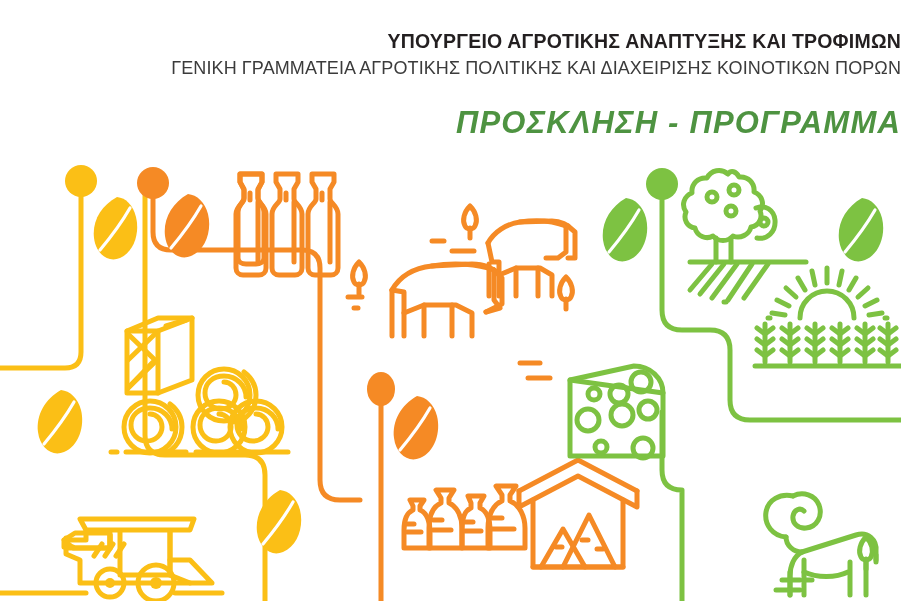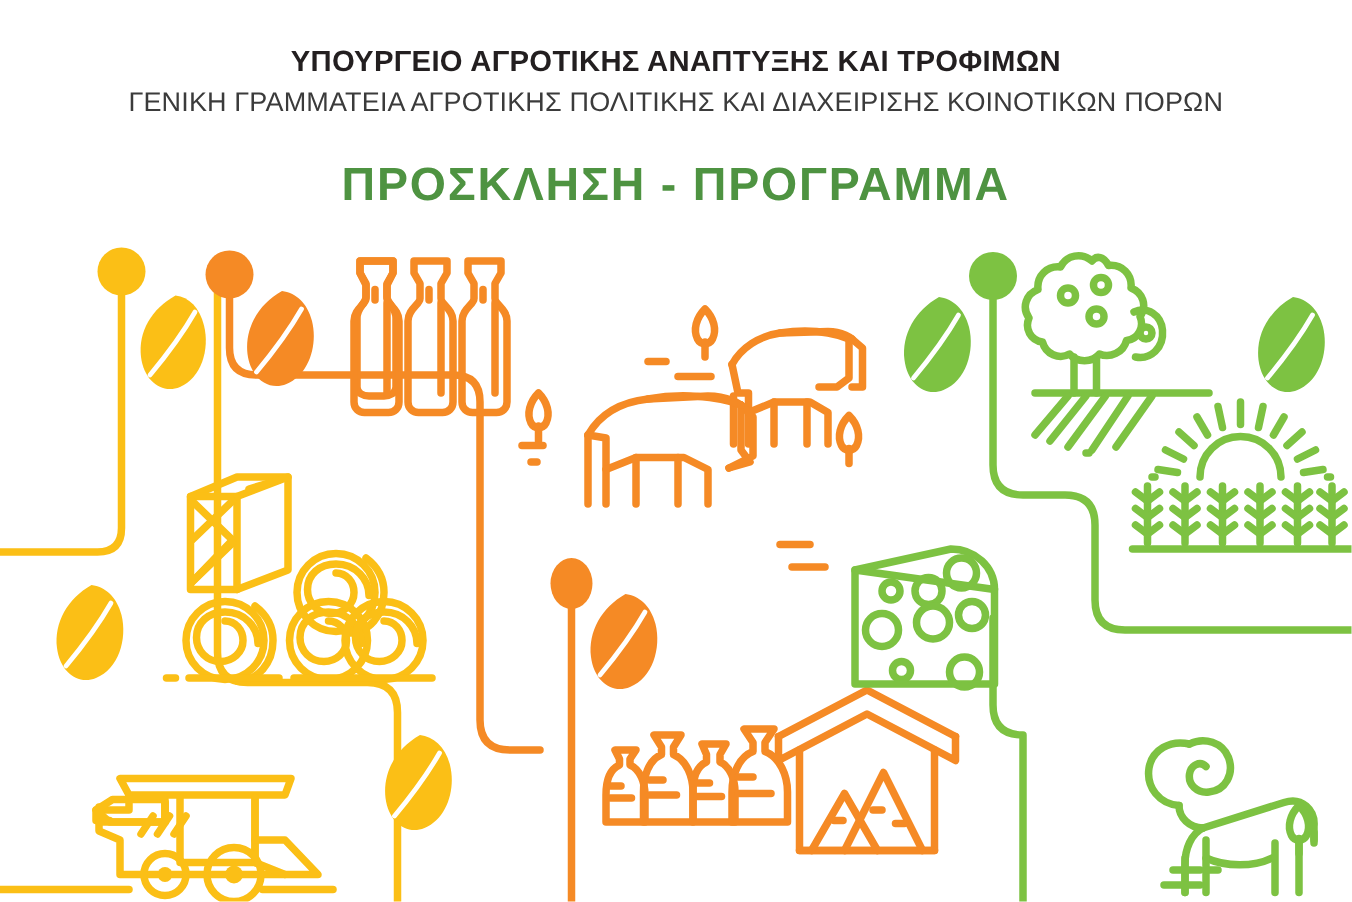--- a/index.html
+++ b/index.html
@@ -12,21 +12,21 @@
     position:relative;
   }
   #poster{
     position:relative;
     width:901px;height:601px;
     background:#ffffff;
   }
   .header{
     position:absolute;
     top:0;left:0;right:0;
-    text-align:center;
+    text-align:right;
     padding-top:30px;
     z-index:5;
   }
   .ministry-line{
     font-size:19.5px;
     font-weight:bold;
     letter-spacing:0.2px;
     color:#231f20;
     line-height:1.15;
     margin:0;
@@ -42,20 +42,21 @@
     white-space:nowrap;
   }
   .invitation-line{
     font-size:31px;
     font-weight:bold;
     letter-spacing:1.2px;
     color:#4e9341;
     line-height:1.1;
     margin:27px 0 0 0;
     white-space:nowrap;
+    font-style:italic;
   }
   .artwork{
     position:absolute;
     left:0;top:0;
     width:901px;height:601px;
     z-index:1;
   }
 </style>
 </head>
 <body>

